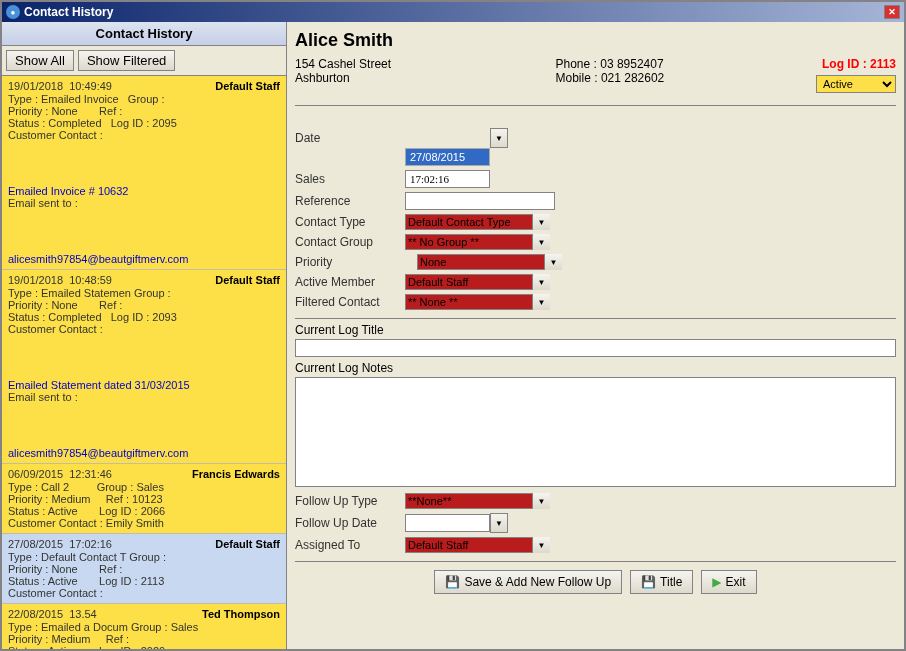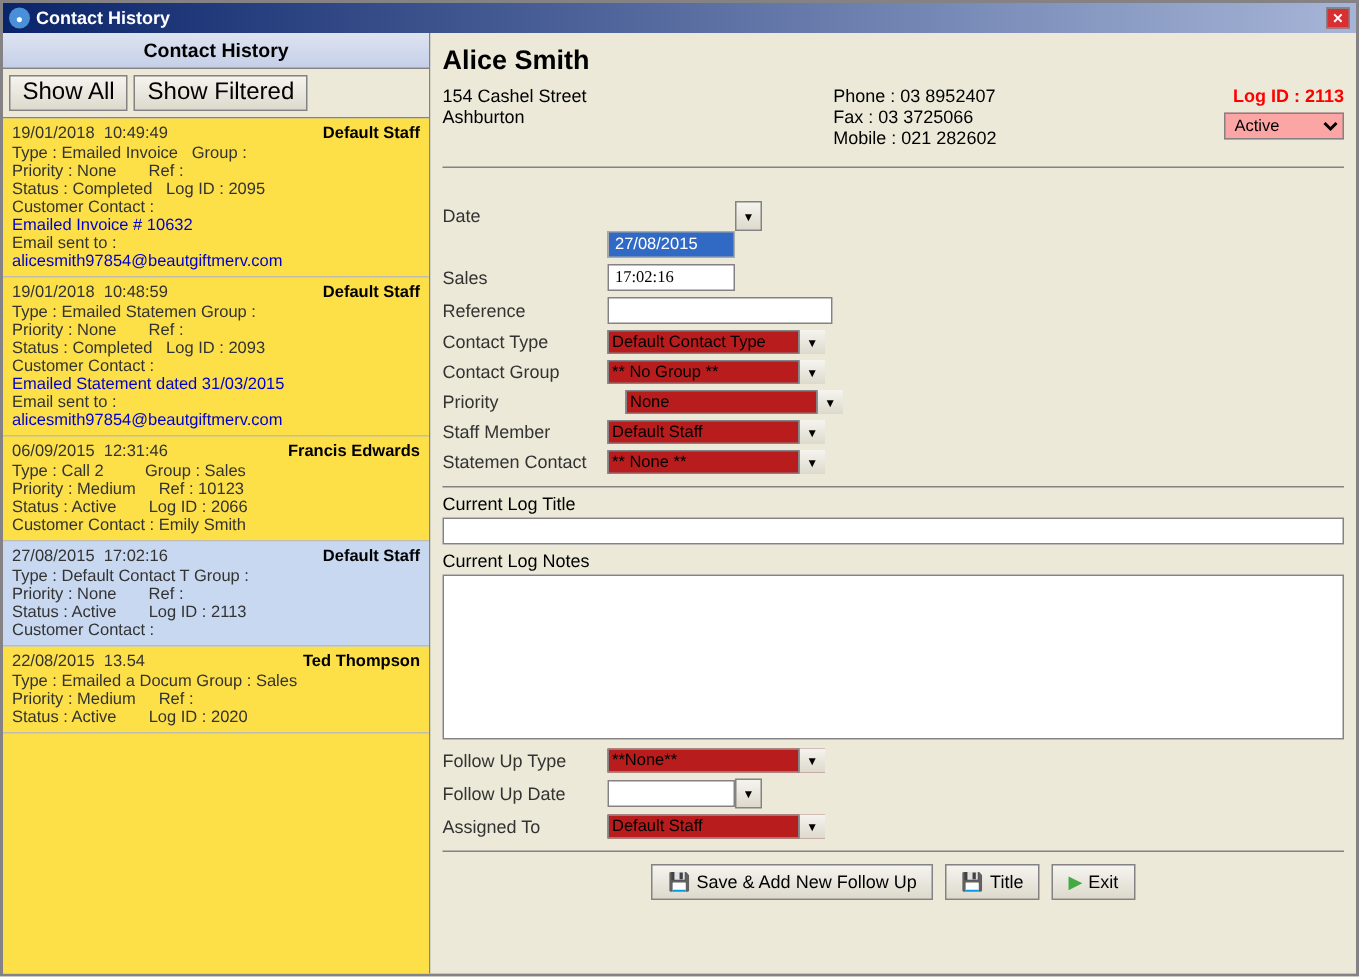--- a/index.html
+++ b/index.html
@@ -14,45 +14,45 @@
     .title-bar-btn { width: 16px; height: 14px; background: #d4d0c8; border: 1px solid #848284; display: flex; align-items: center; justify-content: center; cursor: pointer; font-size: 9px; font-weight: bold; }
     .title-bar-btn.close { background: #d83030; color: white; }
 
     .content { display: flex; flex: 1; overflow: hidden; }
 
     
     .left-panel { width: 285px; background: #ece9d8; border-right: 1px solid #848284; display: flex; flex-direction: column; flex-shrink: 0; }
     .left-header { background: linear-gradient(to bottom, #dde4f0, #c5cfe8); border-bottom: 1px solid #848284; padding: 4px; text-align: center; }
     .left-header-title { font-weight: bold; font-size: 13px; color: #000; }
     .left-buttons { display: flex; gap: 4px; padding: 4px; border-bottom: 1px solid #848284; }
-    .btn { background: linear-gradient(to bottom, #f5f4ef, #ddd9cc); border: 1px solid #848284; padding: 2px 8px; cursor: pointer; font-size: 16px; text-align: center; }
+    .btn { background: linear-gradient(to bottom, #f5f4ef, #ddd9cc); border: 1px solid #848284; padding: 2px 8px; cursor: pointer; font-size: 13px; text-align: center; }
 
     .log-list { flex: 1; overflow-y: auto; background: #fde047; }
     .log-item { padding: 4px 6px; border-bottom: 1px solid #c0bdb0; cursor: pointer; }
     .log-item.selected { background: #c8d8f0; }
     .log-item-header { display: flex; justify-content: space-between; margin-bottom: 1px; }
     .log-date { font-size: 11px; color: #333; }
     .log-staff { font-weight: bold; font-size: 11px; }
     .log-detail { font-size: 11px; color: #333; }
-    .log-link { color: #0000cc; font-size: 11px; }
+    .log-link { color: #0000cc; font-size: 11px; margin-top: 44px; }
 
     
     .right-panel { flex: 1; background: #ece9d8; display: flex; flex-direction: column; padding: 8px; overflow-y: auto; }
 
     .contact-name { font-size: 18px; font-weight: bold; color: #000; margin-bottom: 6px; }
 
     .contact-info { display: flex; align-items: flex-start; margin-bottom: 8px; }
     .contact-address { flex: 1; }
     .contact-address div { font-size: 12px; }
     .contact-phones { flex: 1; }
     .contact-phones div { font-size: 12px; }
     .contact-logid { text-align: right; }
     .log-id-label { color: red; font-weight: bold; font-size: 12px; }
     .status-dropdown { display: flex; align-items: center; margin-top: 4px; }
-    .status-select { border: 1px solid #848284; background: #fca5a5; padding: 1px 2px; font-size: 11px; width: 80px; }
+    .status-select { border: 1px solid #848284; background: #fde047; padding: 1px 2px; font-size: 11px; width: 80px; }
 
     .divider { border: none; border-top: 1px solid #848284; margin: 4px 0; }
 
     .form-section { background: #ece9d8; }
     .form-row { display: flex; align-items: center; margin-bottom: 4px; }
     .form-label { width: 110px; font-size: 12px; color: #333; flex-shrink: 0; }
     .form-input { border: 1px solid #848284; background: white; padding: 2px 4px; font-size: 11px; }
     .form-input-date { width: 80px; background: #316ac5; color: white; margin-top: 38px; }
     .form-input-time { width: 80px; font-family: Liberation Serif, serif; }
     .form-input-ref { width: 150px; }
@@ -173,23 +173,20 @@
       <div class="contact-info">
         <div class="contact-address">
           <div>154 Cashel Street</div>
           <div>Ashburton</div>
         </div>
         <div class="contact-phones">
           <div>
             <span>Phone :</span>&nbsp;<span>03 8952407</span>
           </div>
           <div>
-            <span>Fax :</span>&nbsp;<span>03 3725066</span>
-          </div>
-          <div>
             <span>Mobile :</span>&nbsp;<span>021 282602</span>
           </div>
         </div>
         <div class="contact-logid">
           <div class="log-id-label">Log ID : 2113</div>
           <div class="status-dropdown">
             <select class="status-select">
               <option>Active</option>
               <option>Inactive</option>
             </select>
@@ -244,33 +241,33 @@
               <option>None</option>
               <option>Low</option>
               <option>Medium</option>
               <option>High</option>
             </select>
             <span class="select-arrow">▼</span>
           </div>
         </div>
 
         <div class="form-row">
-          <div class="form-label">Staff Member</div>
+          <div class="form-label">Active Member</div>
           <div class="select-wrapper">
             <select class="form-select" style="width:145px;">
               <option>Default Staff</option>
               <option>Francis Edwards</option>
               <option>Ted Thompson</option>
             </select>
             <span class="select-arrow">▼</span>
           </div>
         </div>
 
         <div class="form-row">
-          <div class="form-label">Statemen Contact</div>
+          <div class="form-label">Filtered Contact</div>
           <div class="select-wrapper">
             <select class="form-select" style="width:145px;">
               <option>** None **</option>
               <option>Emily Smith</option>
             </select>
             <span class="select-arrow">▼</span>
           </div>
         </div>
 
       </div>

